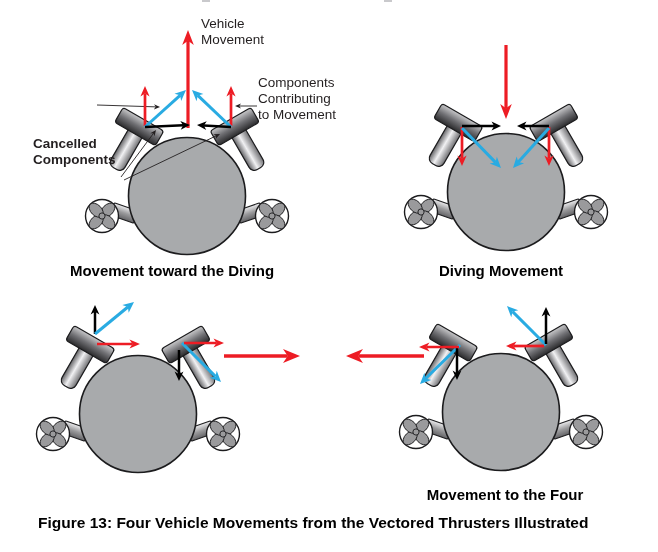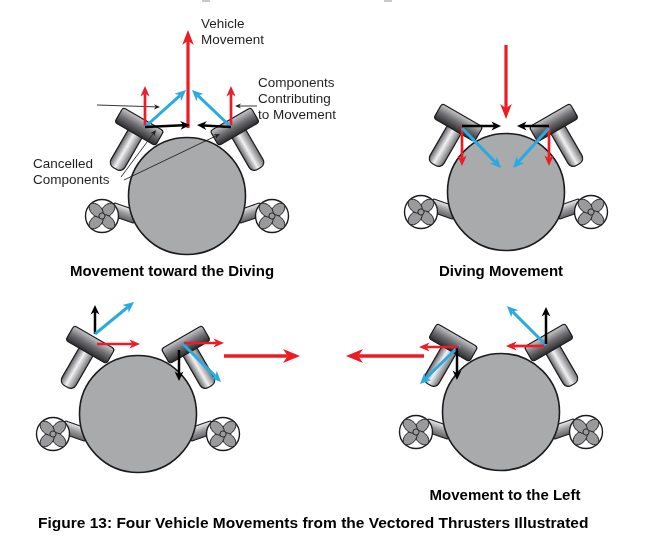--- a/index.html
+++ b/index.html
@@ -9,21 +9,21 @@
     padding-left:32px;
   }
   .stage svg{position:absolute;left:0;top:0;}
   .lbl{
     position:absolute;color:#231F20;font-size:13.5px;line-height:16px;
     white-space:pre-line;letter-spacing:0;
   }
   .lbl-vehicle-movement{left:201px;top:16px;}
   .lbl-forces{left:37px;top:59px;}
   .lbl-components{left:258px;top:75px;}
-  .lbl-cancelled{left:33px;top:156px;}
+  .lbl-cancelled{left:33px;top:136px;font-weight:bold;}
   .cap{
     position:absolute;font-weight:bold;font-size:15px;color:#000;
     transform:translateX(-50%);white-space:nowrap;
   }
   .cap-surface{left:172px;top:262px;}
   .cap-diving{left:501px;top:262px;}
   .cap-right{left:140px;top:486px;}
   .cap-left{left:505px;top:486px;}
   .figcap{
     position:absolute;left:30px;top:514px;font-weight:bold;font-size:15.5px;color:#000;
@@ -277,16 +277,16 @@
   <div class="lbl lbl-vehicle-movement">Vehicle
 Movement</div>
   <div class="lbl lbl-components">Components
 Contributing
 to Movement</div>
   <div class="lbl lbl-cancelled">Cancelled
 Components</div>
 
   <div class="cap cap-surface">Movement toward the Diving</div>
   <div class="cap cap-diving">Diving Movement</div>
-  <div class="cap cap-left">Movement to the Left</div>
+  <div class="cap cap-left">Movement to the Four</div>
 
   <div class="figcap">Figure 13: Four Vehicle Movements from the Vectored Thrusters Illustrated</div>
 </div>
 
 </body></html>

